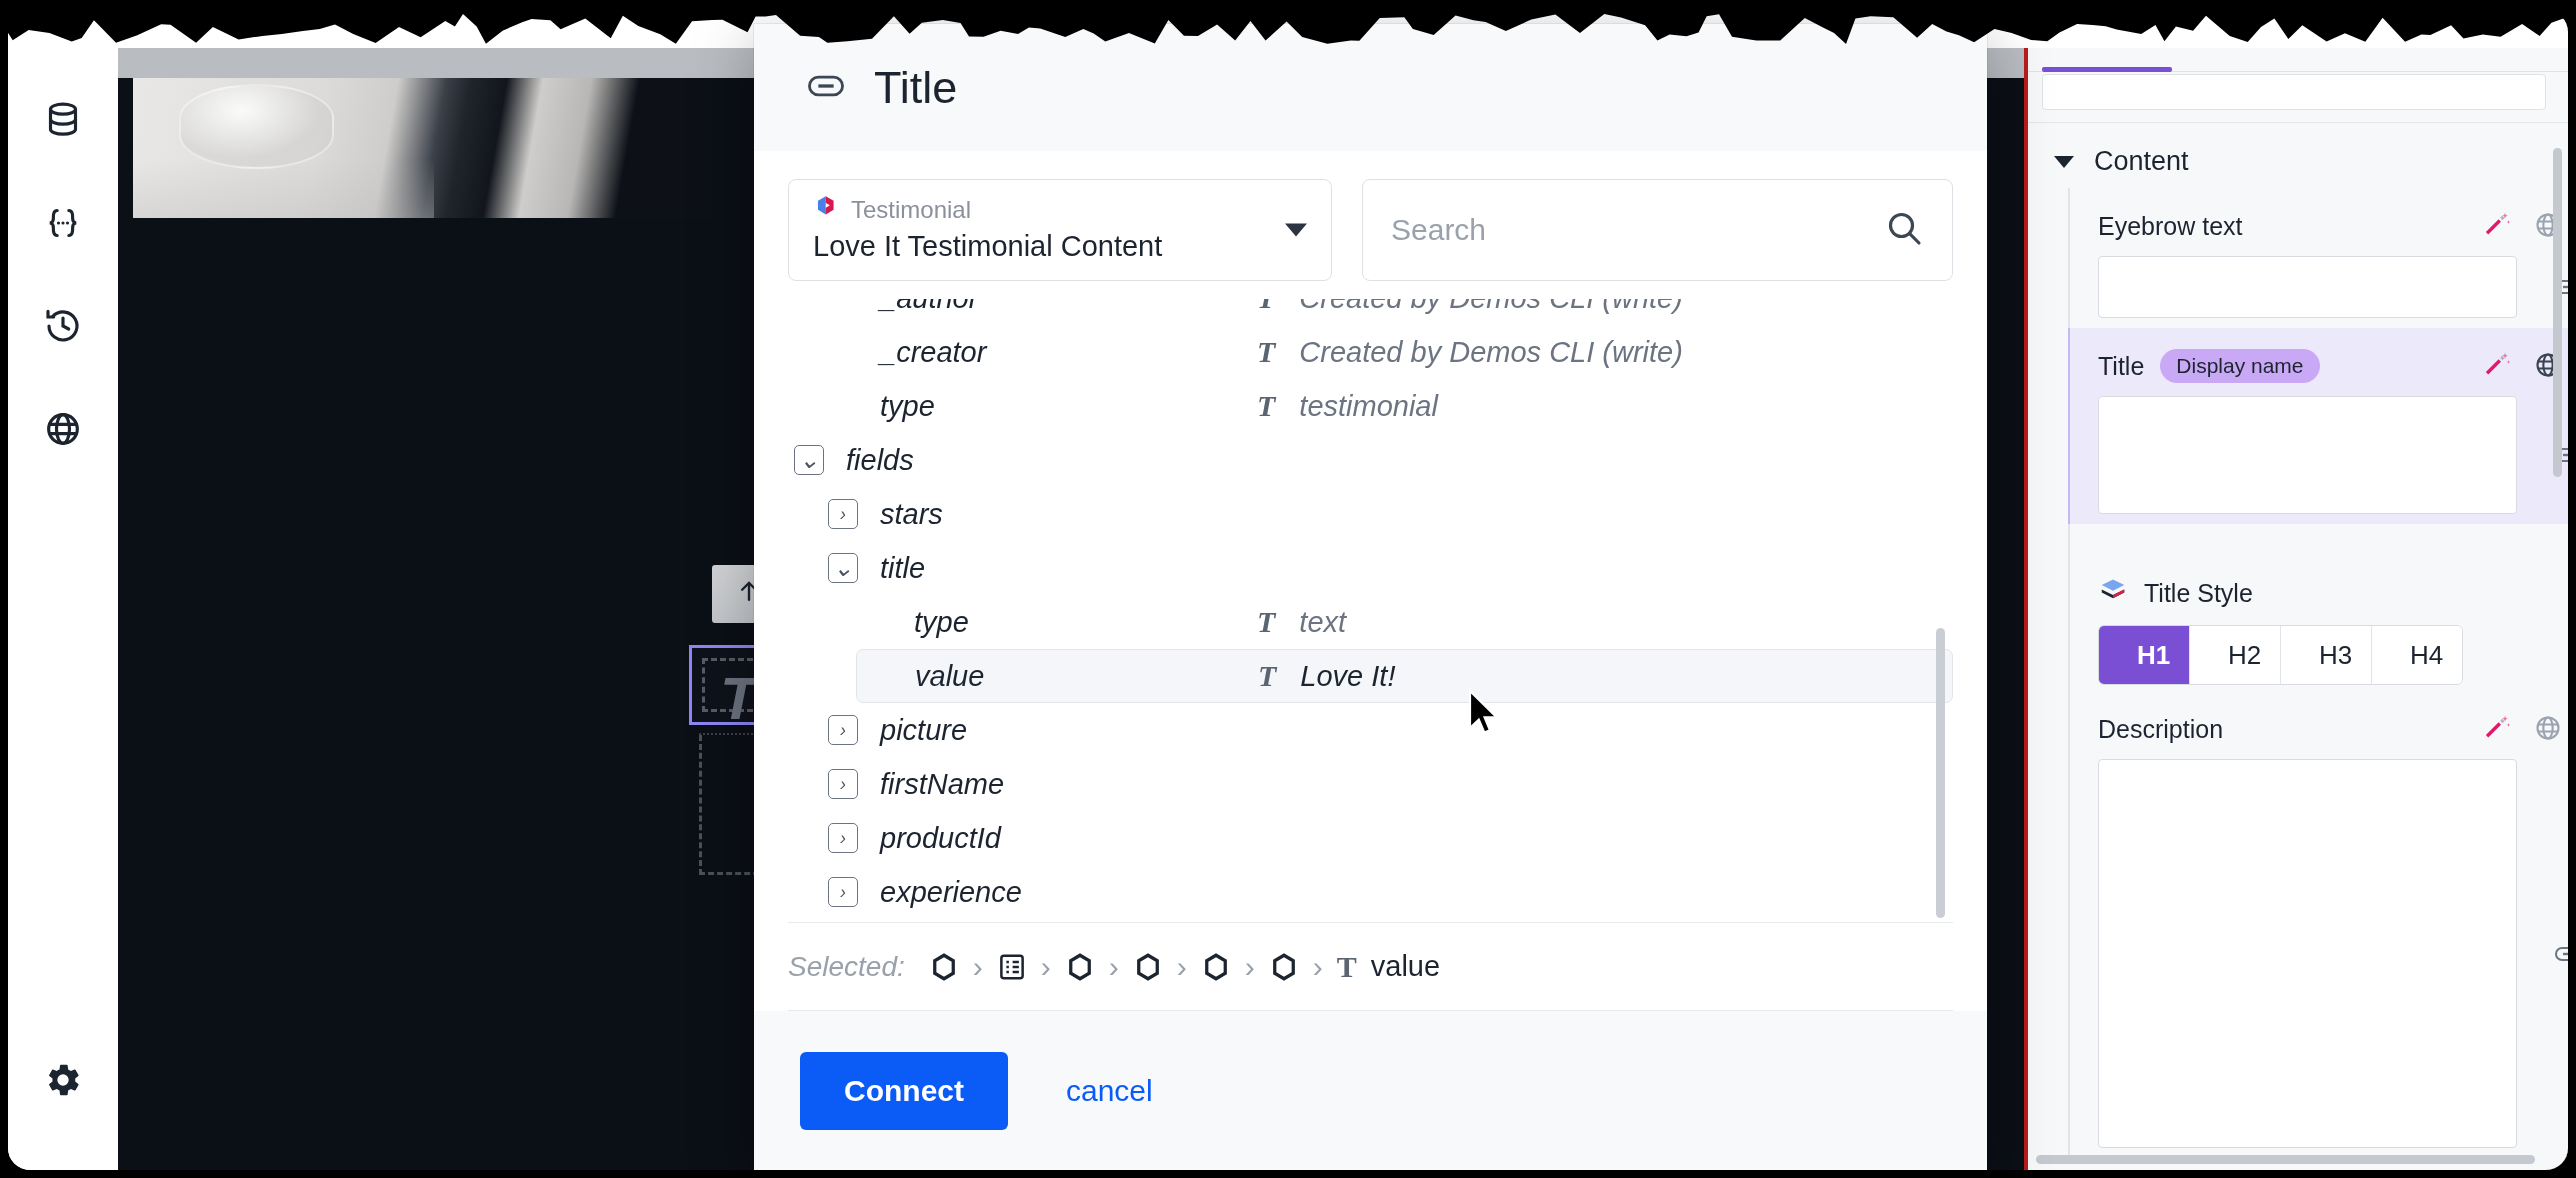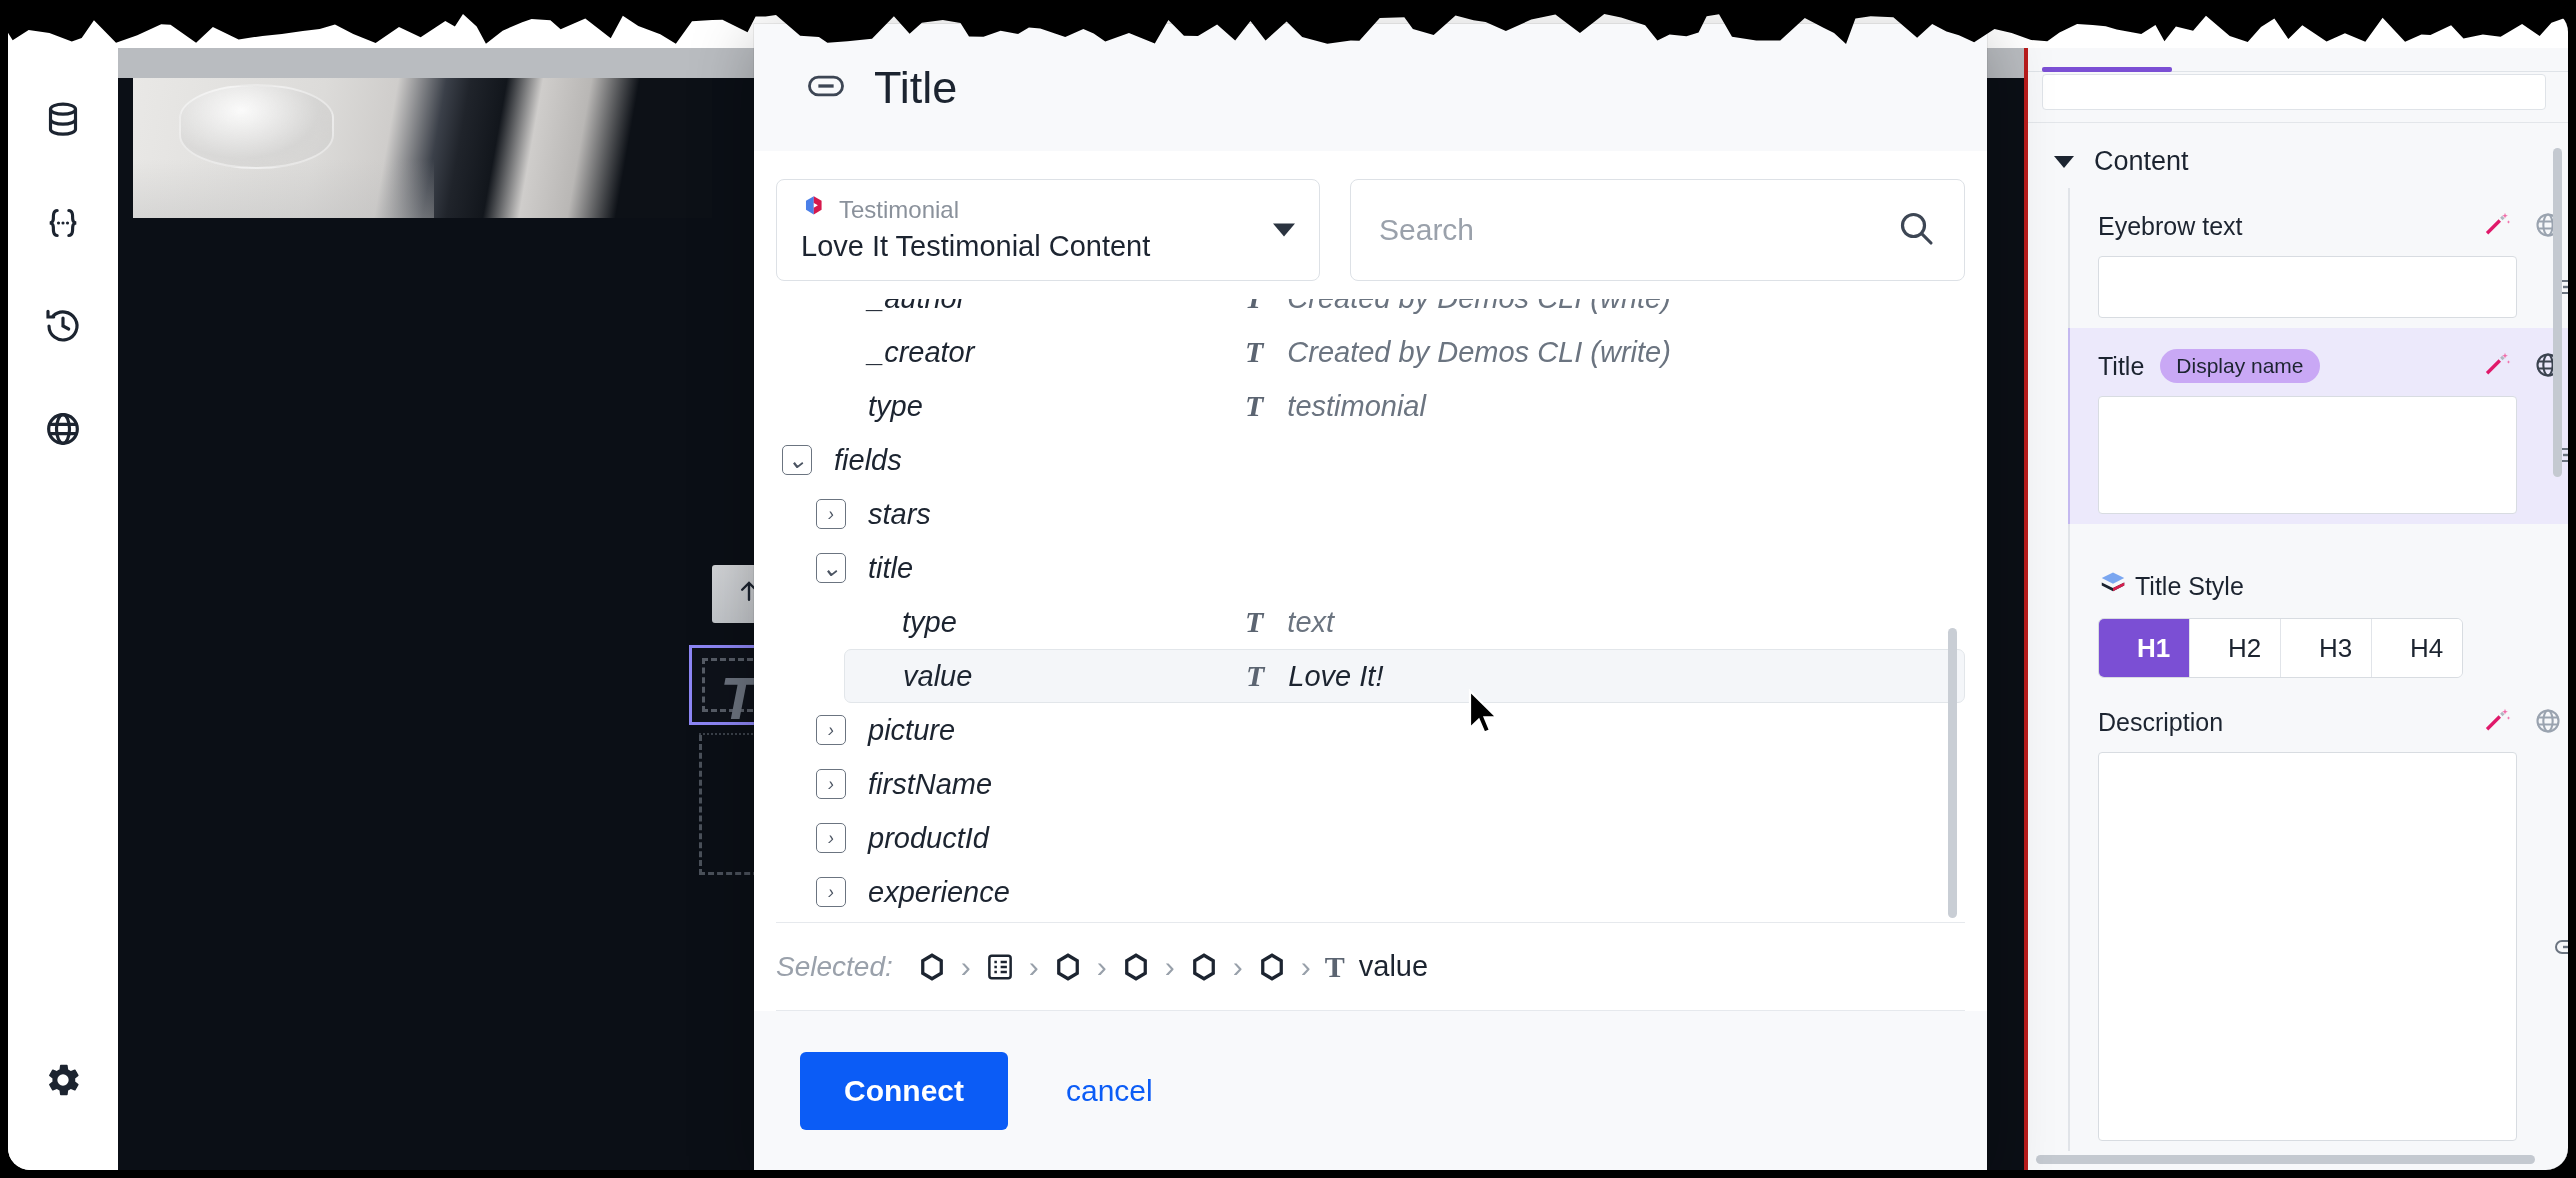--- a/index.html
+++ b/index.html
@@ -141,21 +141,21 @@
     padding:10px; color:#1c2430;
   }
   .ta.small { height:62px; }
   .ta.mid { height:118px; }
   .ta.big { height:389px; }
   .pill-ic {
     position:absolute; right:-12px; top:50%; transform:translateY(-50%);
     color:#6b7480;
   }
   .title-style-head {
-    display:flex; align-items:center; gap:7px; margin:26px 0 14px 0; font-size:25px; color:#1c2430;
+    display:flex; align-items:center; gap:16px; margin:33px 0 14px 0; font-size:25px; color:#1c2430;
   }
   .hgroup { display:flex; border:1px solid #d8dce1; border-radius:6px; overflow:hidden; width:365px; }
   .hbtn {
     flex:1; height:58px; display:flex; align-items:center; justify-content:center;
     font-size:26px; color:#1c2430; background:#fff; cursor:pointer;
     border-right:1px solid #e1e4e9;
     padding-left:19px;
   }
   .hbtn:last-child{ border-right:none; }
   .hbtn.active { background:#7b4fd4; color:#fff; font-weight:600; }
@@ -172,21 +172,21 @@
   .modal {
     position:absolute; left:754px; top:24px; width:1233px; height:1146px;
     background:#ffffff; box-shadow:0 0 0 1px rgba(0,0,0,.06), 0 16px 60px rgba(0,0,0,.28);
     z-index:40; display:flex; flex-direction:column;
   }
   .modal-head {
     height:128px; background:#f8f9fb; display:flex; align-items:center;
     gap:28px; padding:0 52px;
   }
   .modal-head-title { font-size:45px; color:#1c2430; }
-  .modal-body { flex:1; background:#fff; padding:0 22px; position:relative; }
+  .modal-body { flex:1; background:#fff; padding:0 34px; position:relative; }
 
   .picker-row { display:flex; gap:30px; padding-top:28px; }
   .ref-select {
     width:544px; height:102px; border:1px solid #dde1e6; border-radius:8px;
     padding:14px 24px; cursor:pointer; position:relative; background:#fff;
   }
   .ref-kicker { display:flex; align-items:center; gap:12px; font-size:24px; color:#8a919b; }
   .ref-value { font-size:29px; color:#1c2430; margin-top:4px; }
   .ref-chev {
     position:absolute; right:24px; top:50%; transform:translateY(-50%);

